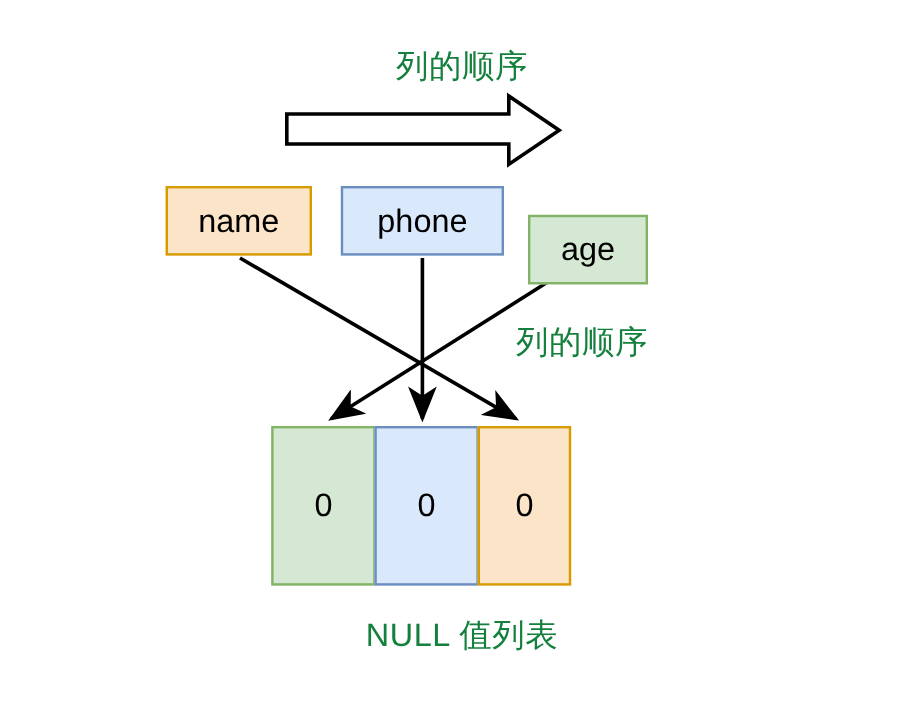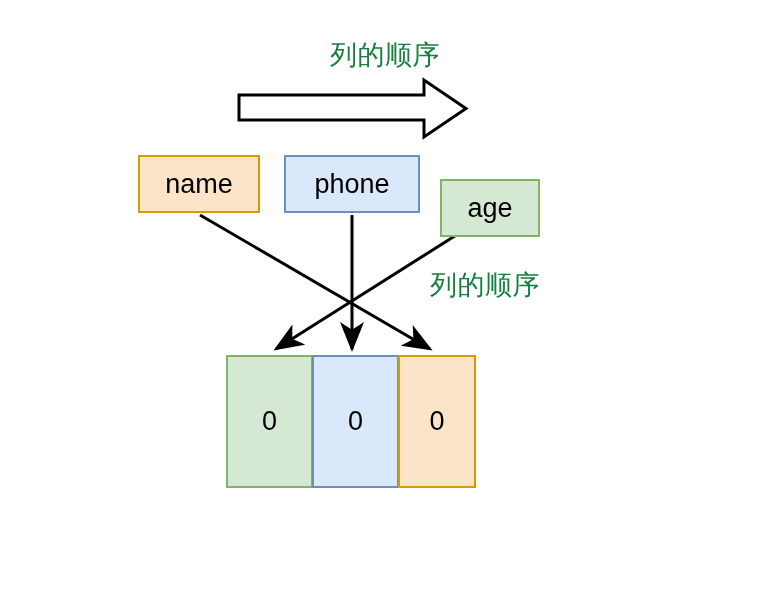--- a/index.html
+++ b/index.html
@@ -137,14 +137,15 @@
   </div>
 
   <div class="null-cell" id="null-cell-1" style="background:#DAE8FC; border-color:#6C8EBF;">
     <span>0</span>
   </div>
 
   <div class="null-cell" id="null-cell-2" style="background:#FCE4C8; border-color:#D79B00;">
     <span>0</span>
   </div>
 
+  <div class="label" id="null-caption">NULL 值列表</div>
 
 </div>
 
 </body></html>

